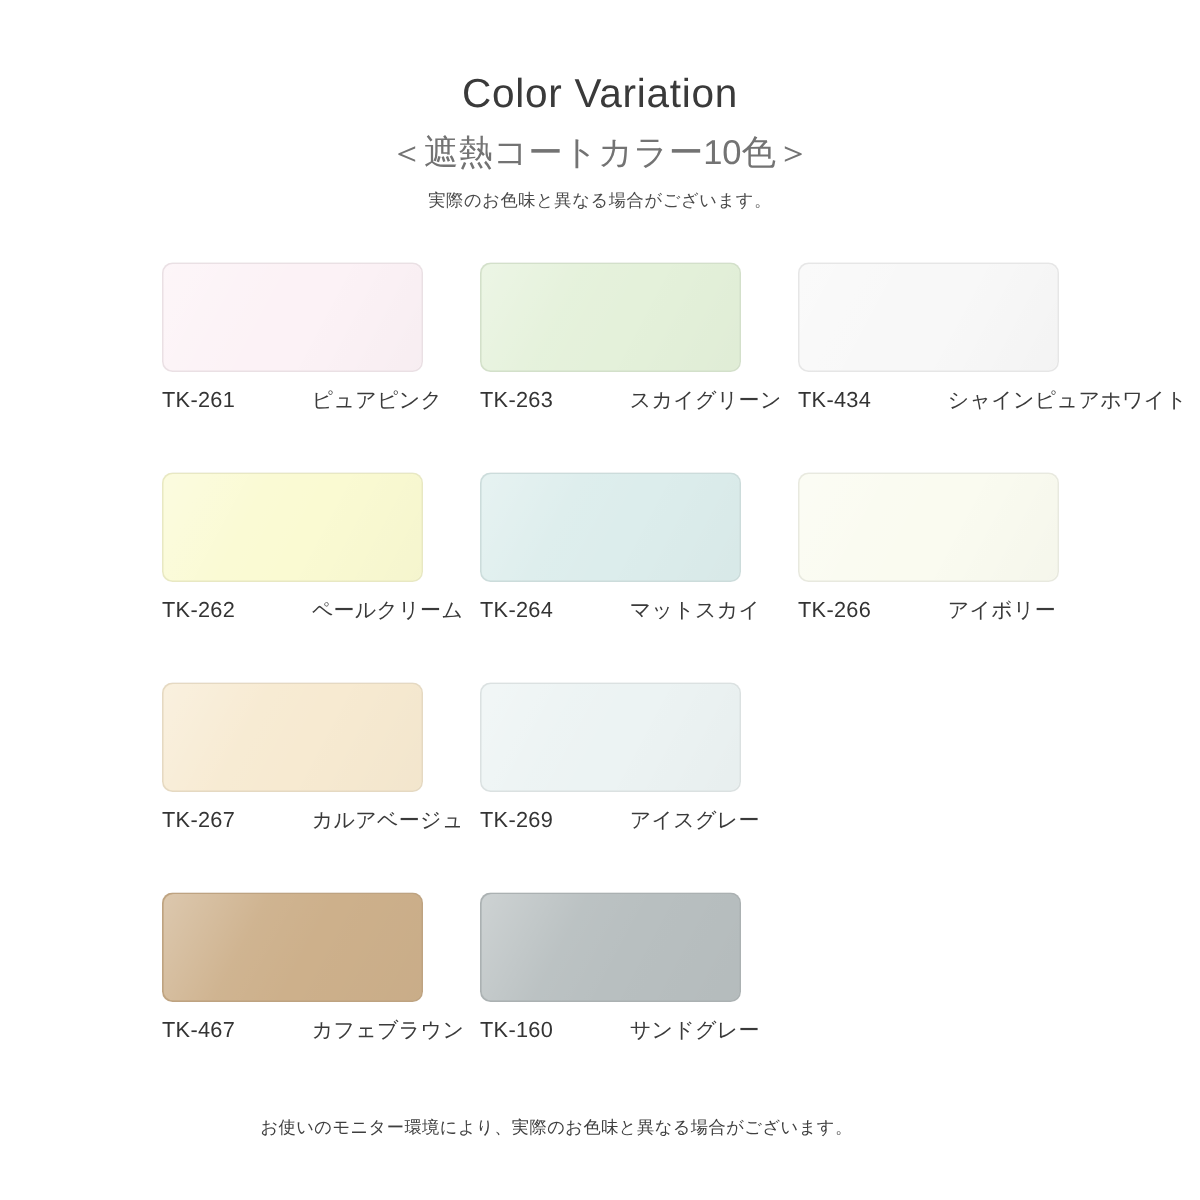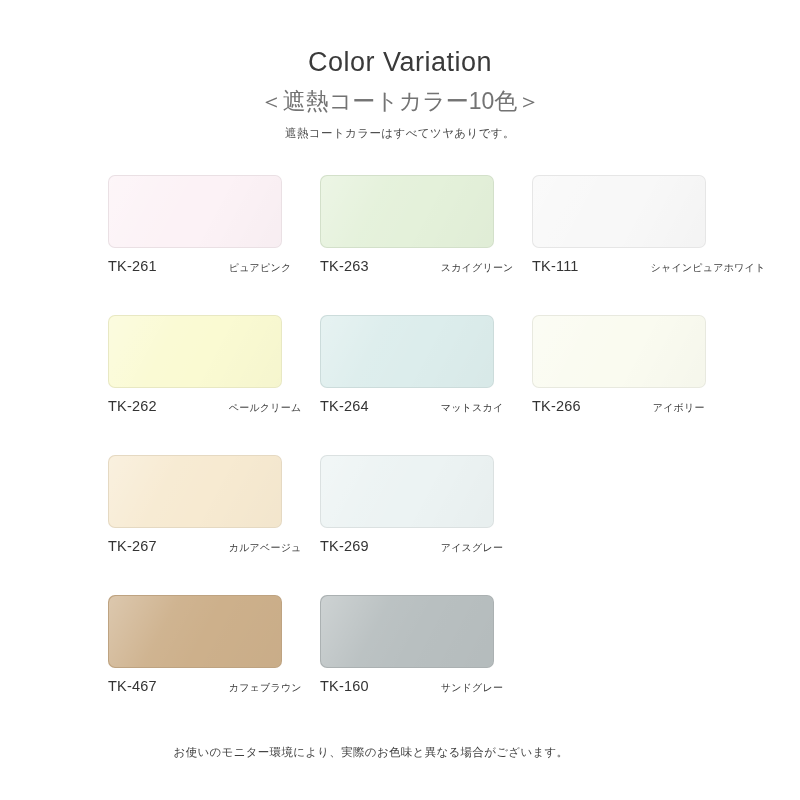--- a/index.html
+++ b/index.html
@@ -101,24 +101,24 @@
     white-space: nowrap;
     gap: 48px;
   }
   .code {
     font-size: 14.5px;
     font-weight: 400;
     color: #333333;
     letter-spacing: 0.2px;
   }
   .cname {
-    font-size: 10px;
+    font-size: 14px;
     font-weight: 500;
     color: #3a3a3a;
-    margin-left: 24px;
+    margin-left: 3px;
     letter-spacing: 0.2px;
   }
 
   
   .footer {
     position: absolute;
     left: 0;
     right: 0;
     top: 742px;
     text-align: center;
@@ -131,21 +131,21 @@
   }
 </style>
 </head>
 <body>
 
 <div class="page">
 
   <div class="header">
     <div class="title-main">Color Variation</div>
     <div class="title-sub">＜遮熱コートカラー10色＞</div>
-    <div class="title-note">遮熱コートカラーはすべてツヤありです。</div>
+    <div class="title-note">実際のお色味と異なる場合がございます。</div>
   </div>
 
   <div class="grid">
 
     <div class="row">
       <div class="cell c0">
         <div class="swatch" style="background-color: rgb(252, 242, 246);"></div>
         <div class="caption">
           <span class="code">TK-261</span>
           <span class="cname">ピュアピンク</span>
@@ -154,21 +154,21 @@
       <div class="cell c1">
         <div class="swatch" style="background-color: rgb(228, 241, 218);"></div>
         <div class="caption">
           <span class="code">TK-263</span>
           <span class="cname">スカイグリーン</span>
         </div>
       </div>
       <div class="cell c2">
         <div class="swatch" style="background-color: rgb(248, 248, 248);"></div>
         <div class="caption">
-          <span class="code">TK-111</span>
+          <span class="code">TK-434</span>
           <span class="cname">シャインピュアホワイト</span>
         </div>
       </div>
     </div>
 
     <div class="row">
       <div class="cell c0">
         <div class="swatch" style="background-color: rgb(250, 250, 210);"></div>
         <div class="caption">
           <span class="code">TK-262</span>

